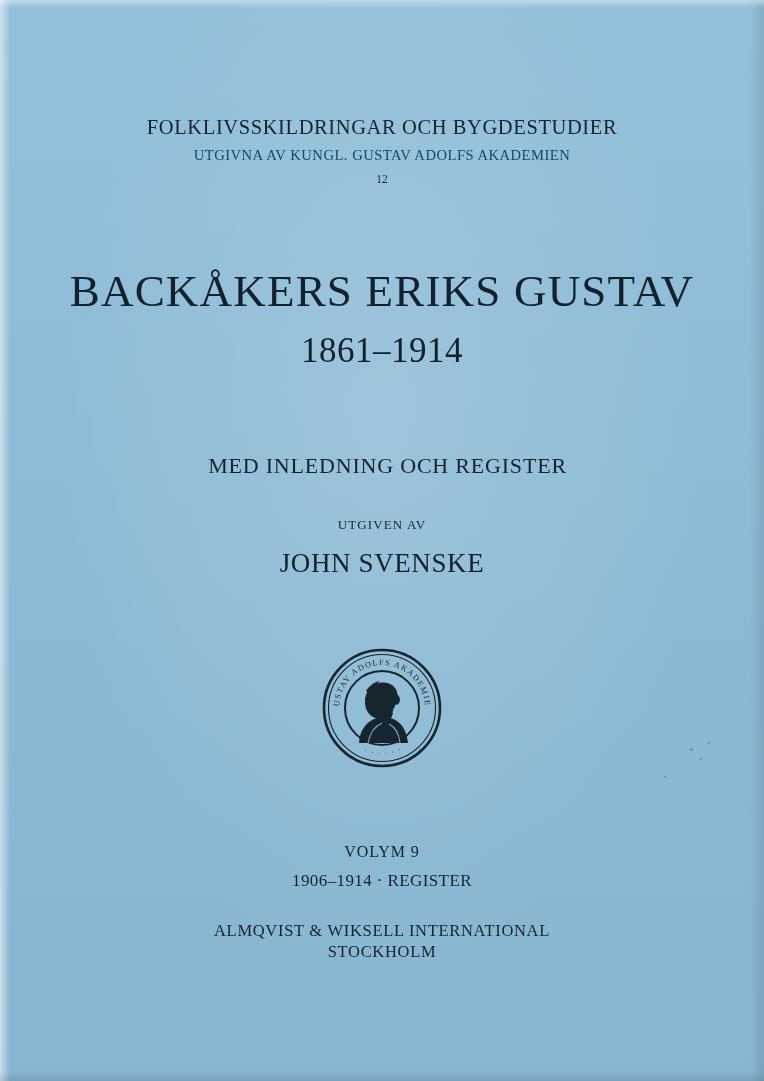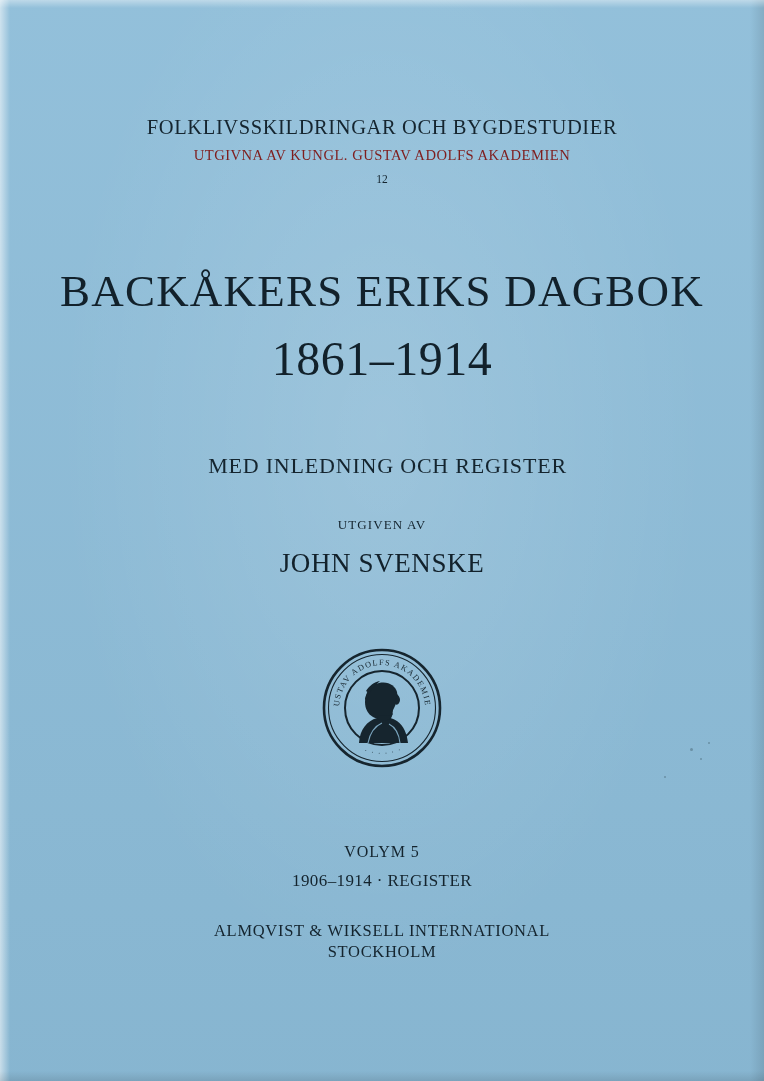--- a/index.html
+++ b/index.html
@@ -76,21 +76,21 @@
   .series-title {
     font-size: 20.5px;
     letter-spacing: 0.6px;
     line-height: 1.28;
     color: #15252f;
   }
   .series-sub {
     font-size: 14.6px;
     letter-spacing: 0.5px;
     margin-top: 7px;
-    color: #7f1d1d;
+    color: #0c4a6e;
   }
   .series-number {
     font-size: 11.5px;
     margin-top: 9px;
     color: #15252f;
   }
 
   
   .main-title {
     position: absolute;
@@ -100,21 +100,21 @@
     font-size: 45px;
     letter-spacing: 1.2px;
     line-height: 1;
     color: #12212b;
   }
   .main-years {
     position: absolute;
     top: 325px;
     left: 0;
     right: 0;
-    font-size: 48px;
+    font-size: 35px;
     letter-spacing: 0.5px;
     color: #12212b;
   }
 
   
   .subtitle {
     position: absolute;
     top: 447px;
     left: 0;
     right: 0;
@@ -218,21 +218,21 @@
   <div class="edge-bottom"></div>
 
   <div class="content">
 
     <div class="series-block">
       <div class="series-title">FOLKLIVSSKILDRINGAR OCH BYGDESTUDIER</div>
       <div class="series-sub">UTGIVNA AV KUNGL. GUSTAV ADOLFS AKADEMIEN</div>
       <div class="series-number">12</div>
     </div>
 
-    <div class="main-title">BACKÅKERS ERIKS DAGBOK</div>
+    <div class="main-title">BACKÅKERS ERIKS GUSTAV</div>
     <div class="main-years">1861–1914</div>
 
     <div class="subtitle">MED INLEDNING OCH REGISTER</div>
 
     <div class="editor-label">UTGIVEN AV</div>
     <div class="editor-name">JOHN SVENSKE</div>
 
     <div class="emblem-wrap">
       <div class="emblem">
         <svg viewBox="0 0 122 122" width="122" height="122" aria-hidden="true">
@@ -271,21 +271,21 @@
           </g>
 
           <g stroke="#8cbcd8" stroke-width="1.1" fill="none" opacity="0.85">
             <path d="M 47,96 C 49,86 54,79 61,76"></path>
             <path d="M 79,96 C 78,87 74,80 68,77"></path>
           </g>
         </svg>
       </div>
     </div>
 
-    <div class="volume-label">VOLYM 5</div>
+    <div class="volume-label">VOLYM 9</div>
     <div class="volume-range">1906–1914 · REGISTER</div>
 
     <div class="publisher">ALMQVIST &amp; WIKSELL INTERNATIONAL</div>
     <div class="publisher-city">STOCKHOLM</div>
 
     <span class="speck" style="left:690px; top:742px; width:3px; height:3px;"></span>
     <span class="speck" style="left:700px; top:752px; width:2px; height:2px;"></span>
     <span class="speck" style="left:664px; top:770px; width:2px; height:2px;"></span>
     <span class="speck" style="left:708px; top:736px; width:2px; height:2px;"></span>
 

